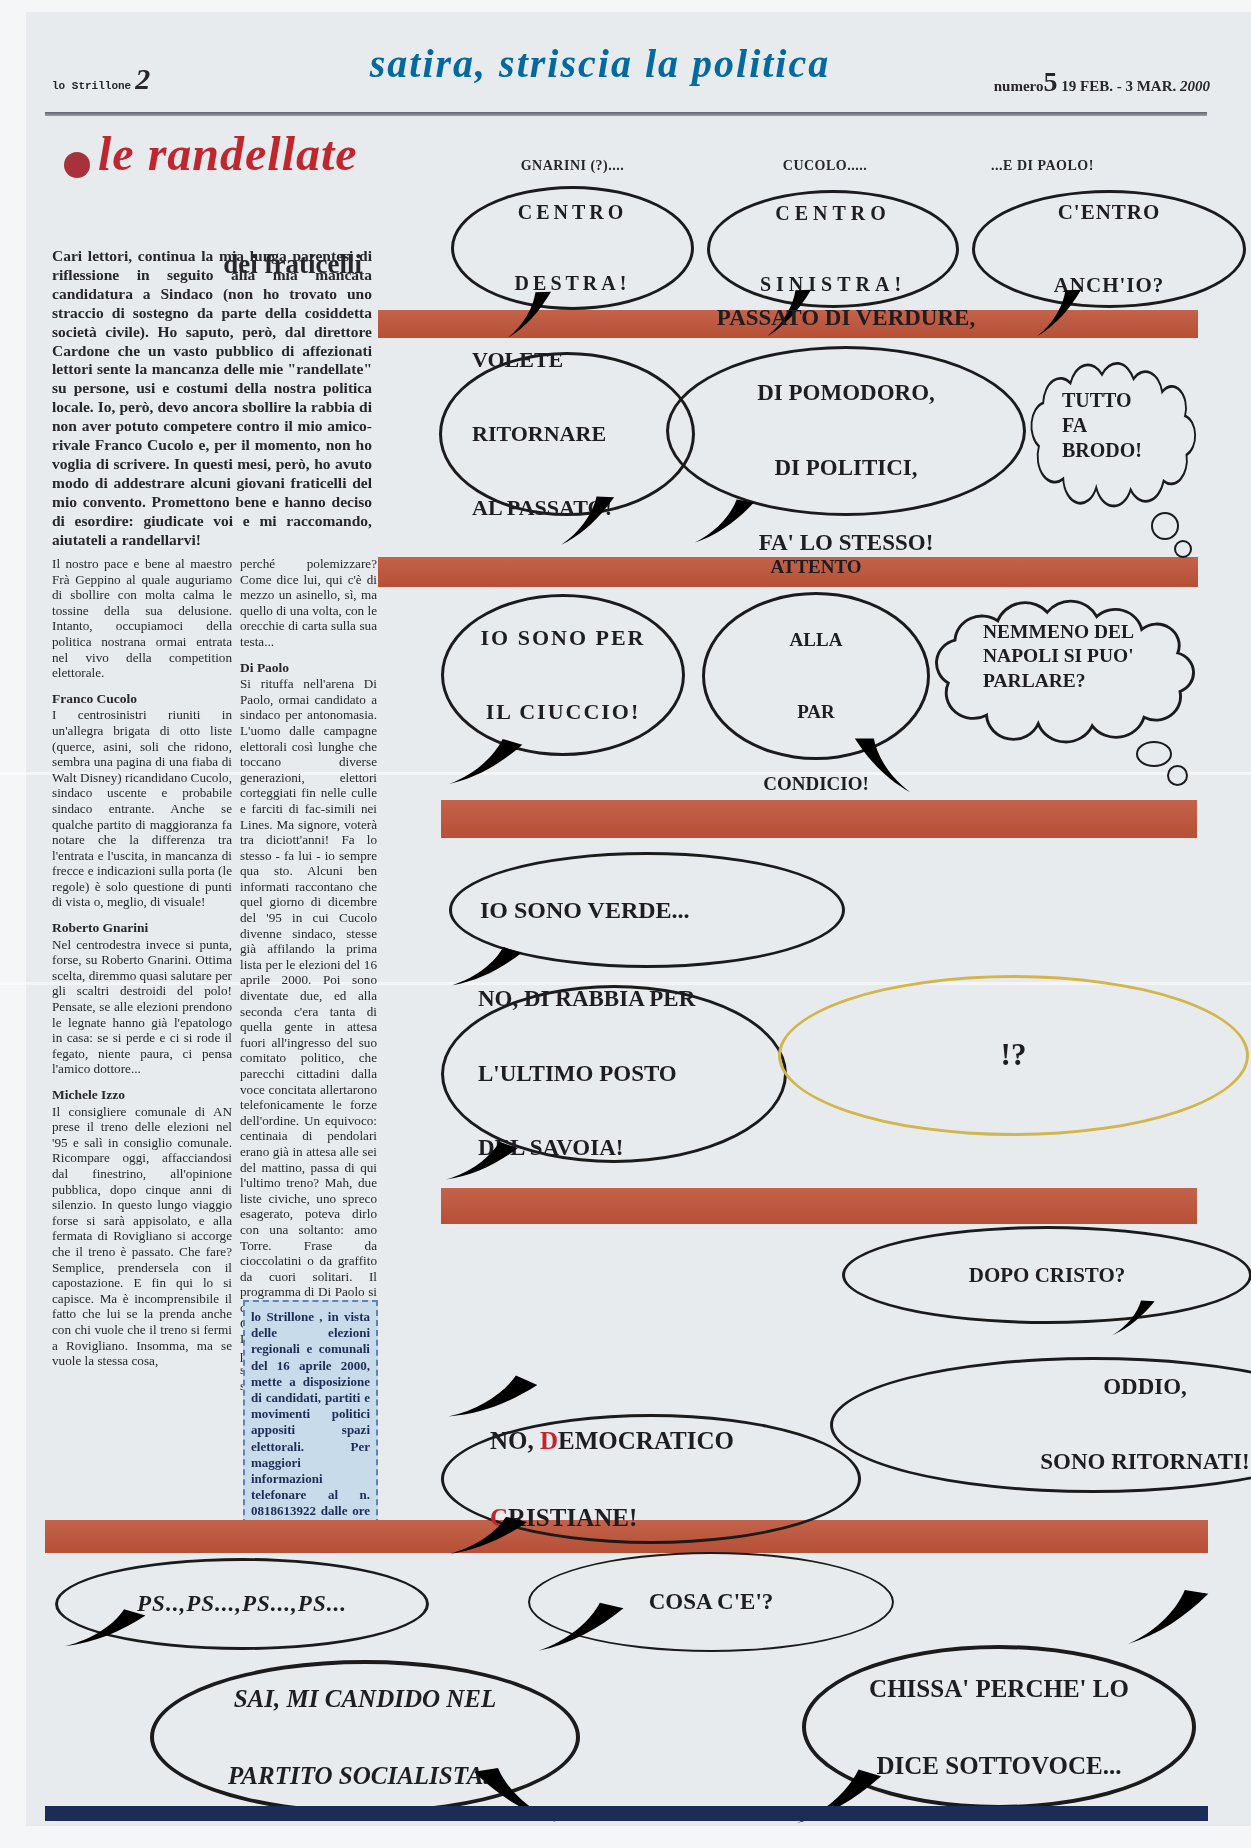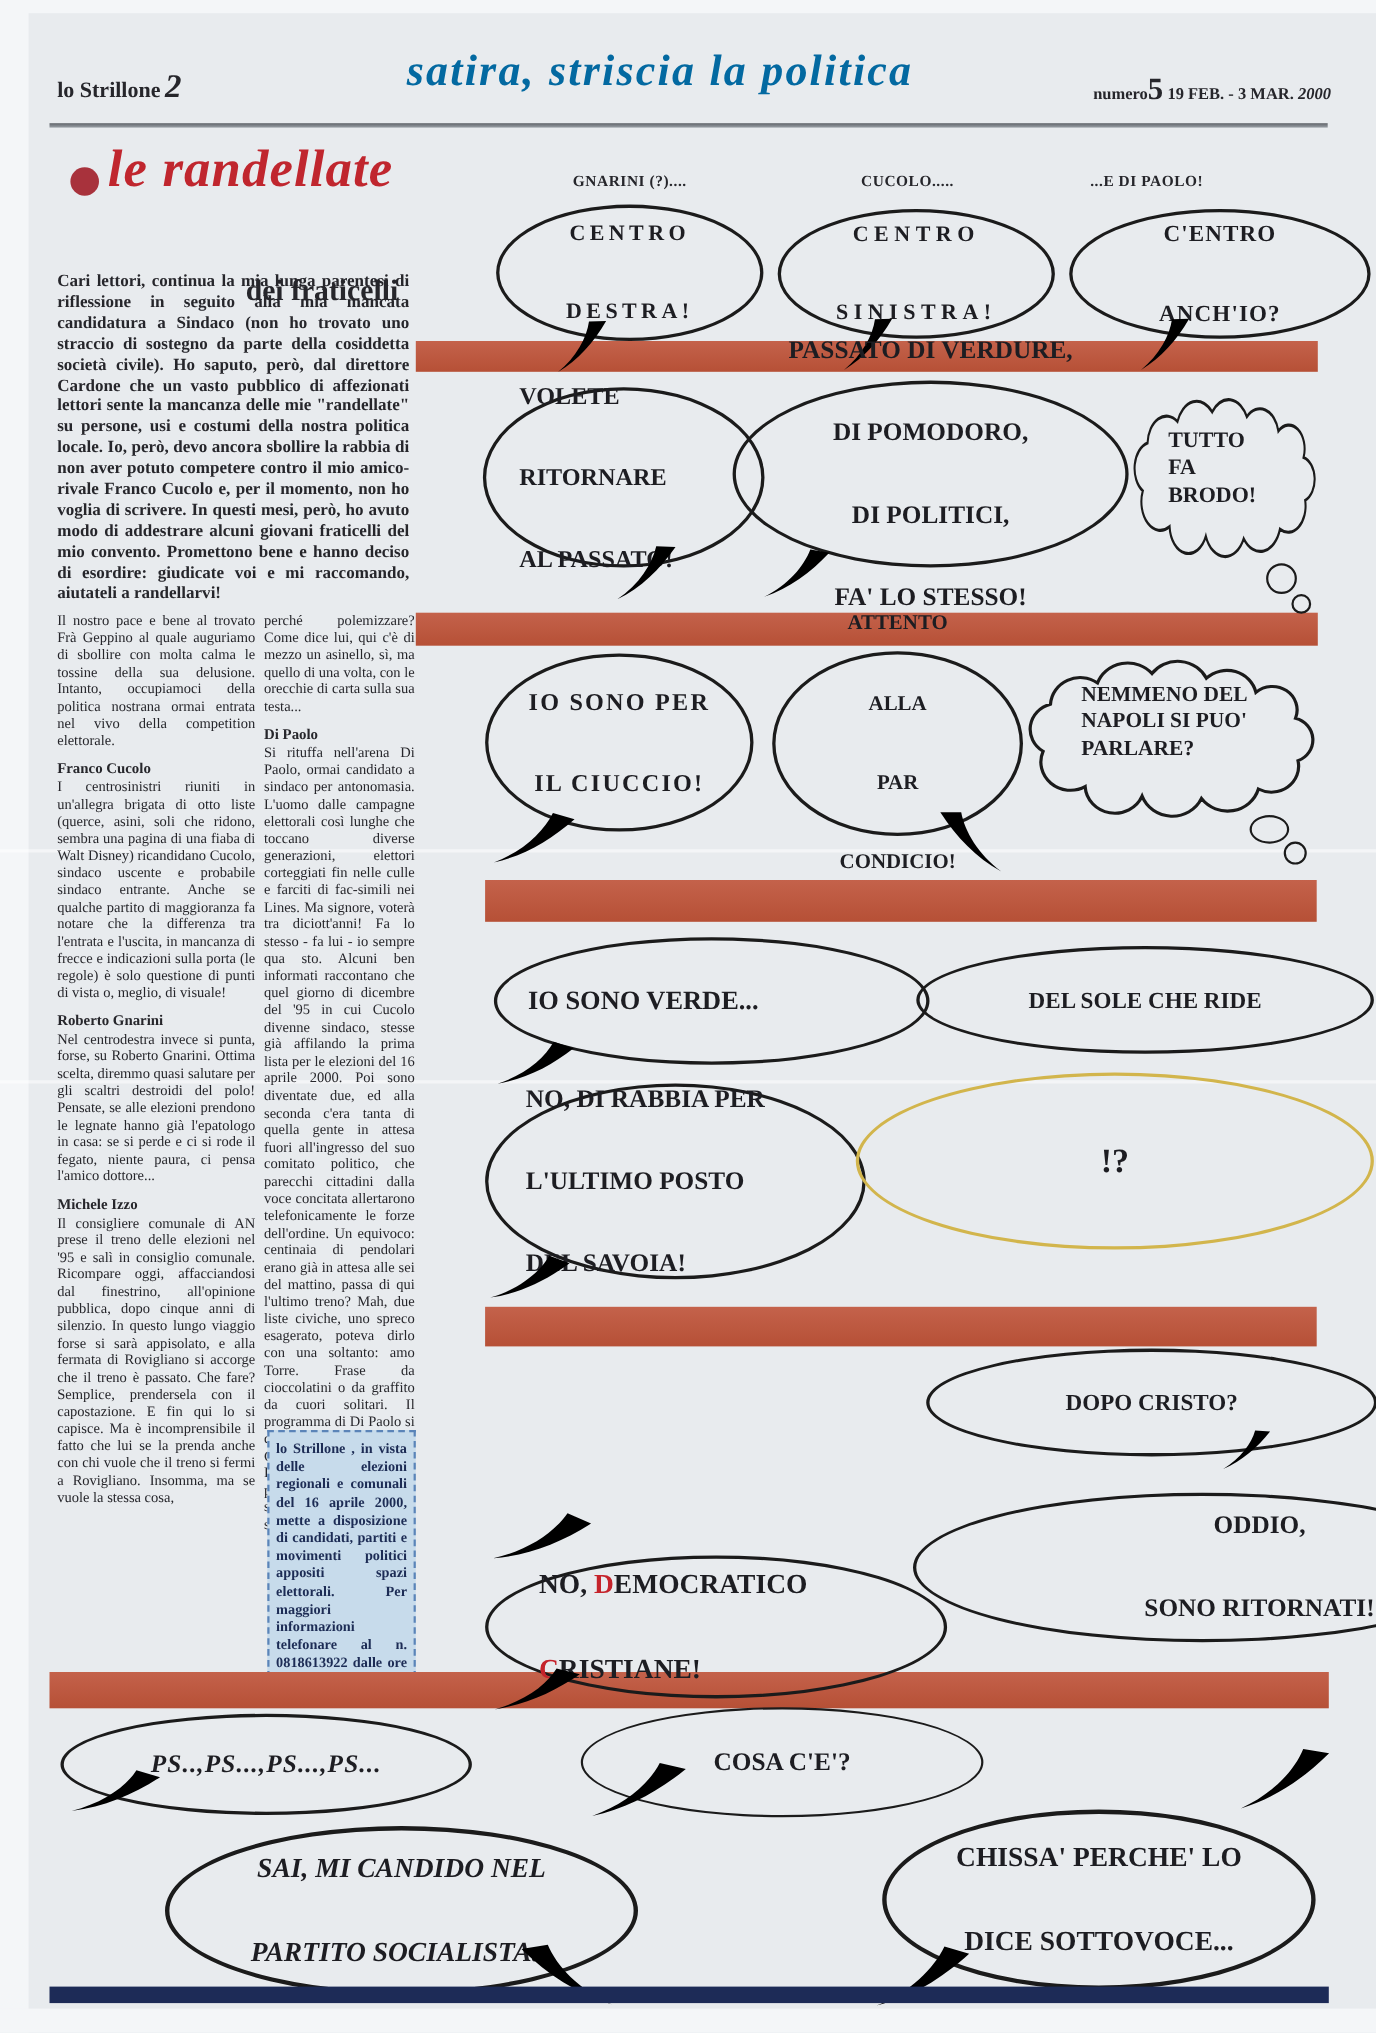--- a/index.html
+++ b/index.html
@@ -1,21 +1,21 @@
 <!DOCTYPE html>
 <html><head>
 <meta charset="utf-8">
 <style>
   html,body{margin:0;padding:0;background:#f3f5f7;}
   #stage{position:relative;width:1251px;height:1848px;background:#e8ebee;overflow:hidden;
          font-family:"Liberation Serif","DejaVu Serif",serif;color:#26262b;}
   .edge{position:absolute;background:#f4f6f8;}
   .abs{position:absolute;}
   
-  .mast-name{font-weight:bold;font-size:20px;}
+  .mast-name{font-weight:bold;font-size:11px;font-family:Liberation Mono, monospace;}
   .mast-page{font-style:italic;font-weight:bold;font-size:30px;}
   .mast-title{font-style:italic;font-weight:bold;font-size:40px;letter-spacing:2px;color:#0369a1;text-align:center;white-space:nowrap;}
   .mast-right{font-weight:bold;font-size:15px;text-align:right;white-space:nowrap;}
   .mast-issue{font-size:28px;}
   .mast-year{font-style:italic;}
   .rule{position:absolute;background:linear-gradient(180deg,#60646a,#9aa0a6);}
   
   .headline{font-style:italic;font-weight:bold;font-size:48px;color:#c0262e;letter-spacing:1px;white-space:nowrap;}
   .dot{position:absolute;border-radius:50%;background:#a8323c;}
   .subhead{font-weight:bold;font-size:27px;text-align:right;margin-top:47px;}
@@ -71,21 +71,21 @@
     <span>numero</span><span class="mast-issue">5</span><span> 19 FEB. - 3 MAR. </span><span class="mast-year">2000</span>
   </div>
   <div class="rule" style="left:45px;top:112px;width:1162px;height:3.5px;"></div>
 
   <div class="dot" style="left:64px;top:152px;width:26px;height:26px;"></div>
   <div class="abs headline" style="left:98px;top:126px;">le randellate</div>
   <div class="abs subhead" style="left:150px;top:202px;width:212px;">dei fraticelli</div>
   <div class="abs intro" style="left:52px;top:247px;width:320px;">Cari lettori, continua la mia lunga parentesi di riflessione in seguito alla mia mancata candidatura a Sindaco (non ho trovato uno straccio di sostegno da parte della cosiddetta società civile). Ho saputo, però, dal direttore Cardone che un vasto pubblico di affezionati lettori sente la mancanza delle mie "randellate" su persone, usi e costumi della nostra politica locale. Io, però, devo ancora sbollire la rabbia di non aver potuto competere contro il mio amico-rivale Franco Cucolo e, per il momento, non ho voglia di scrivere. In questi mesi, però, ho avuto modo di addestrare alcuni giovani fraticelli del mio convento. Promettono bene e hanno deciso di esordire: giudicate voi e mi raccomando, aiutateli a randellarvi!</div>
 
   <div class="abs col" style="left:52px;top:556px;width:180px;">
-    <p>Il nostro pace e bene al trovato Frà Geppino al quale auguriamo di sbollire con molta calma le tossine della sua delusione. Intanto, occupiamoci della politica nostrana ormai entrata nel vivo della competition elettorale.</p>
+    <p>Il nostro pace e bene al maestro Frà Geppino al quale auguriamo di sbollire con molta calma le tossine della sua delusione. Intanto, occupiamoci della politica nostrana ormai entrata nel vivo della competition elettorale.</p>
     <h4>Franco Cucolo</h4>
     <p>I centrosinistri riuniti in un'allegra brigata di otto liste (querce, asini, soli che ridono, sembra una pagina di una fiaba di Walt Disney) ricandidano Cucolo, sindaco uscente e probabile sindaco entrante. Anche se qualche partito di maggioranza fa notare che la differenza tra l'entrata e l'uscita, in mancanza di frecce e indicazioni sulla porta (le regole) è solo questione di punti di vista o, meglio, di visuale!</p>
     <h4>Roberto Gnarini</h4>
     <p>Nel centrodestra invece si punta, forse, su Roberto Gnarini. Ottima scelta, diremmo quasi salutare per gli scaltri destroidi del polo! Pensate, se alle elezioni prendono le legnate hanno già l'epatologo in casa: se si perde e ci si rode il fegato, niente paura, ci pensa l'amico dottore...</p>
     <h4>Michele Izzo</h4>
     <p>Il consigliere comunale di AN prese il treno delle elezioni nel '95 e salì in consiglio comunale. Ricompare oggi, affacciandosi dal finestrino, all'opinione pubblica, dopo cinque anni di silenzio. In questo lungo viaggio forse si sarà appisolato, e alla fermata di Rovigliano si accorge che il treno è passato. Che fare? Semplice, prendersela con il capostazione. E fin qui lo si capisce. Ma è incomprensibile il fatto che lui se la prenda anche con chi vuole che il treno si fermi a Rovigliano. Insomma, ma se vuole la stessa cosa,</p>
   </div>
   <div class="abs col" style="left:240px;top:556px;width:137px;">
     <p>perché polemizzare? Come dice lui, qui c'è di mezzo un asinello, sì, ma quello di una volta, con le orecchie di carta sulla sua testa...</p>
     <h4>Di Paolo</h4>
@@ -179,23 +179,20 @@
   </div>
   <div class="puff" style="left:1136px;top:741px;width:32px;height:22px;"></div>
   <div class="puff" style="left:1167px;top:765px;width:17px;height:17px;"></div>
 
   <div class="bubble b-left" style="left:449px;top:852px;width:362px;height:110px;font-size:24px;padding-left:28px;">
     <div class="ln">IO SONO VERDE...</div>
   </div>
   <svg class="tail" viewBox="0 0 100 60" preserveAspectRatio="none" style="left:452px;top:944px;width:78px;height:48px;transform:rotate(8deg);">
       <use href="#tailp"></use>
     </svg>
-  <div class="bubble" style="left:833px;top:860px;width:410px;height:92px;font-size:21px;">
-    <div class="ln">DEL SOLE CHE RIDE</div>
-  </div>
 
   <div class="bubble b-left" style="left:441px;top:985px;width:306px;height:172px;font-size:23px;padding-left:34px;">
     <div class="ln">NO, DI RABBIA PER</div>
     <div class="ln">L'ULTIMO POSTO</div>
     <div class="ln">DEL SAVOIA!</div>
   </div>
   <svg class="tail" viewBox="0 0 100 60" preserveAspectRatio="none" style="left:446px;top:1138px;width:80px;height:50px;transform:rotate(10deg);">
       <use href="#tailp"></use>
     </svg>
   <div class="bubble b-yellow" style="left:778px;top:975px;width:465px;height:155px;font-size:31px;">

